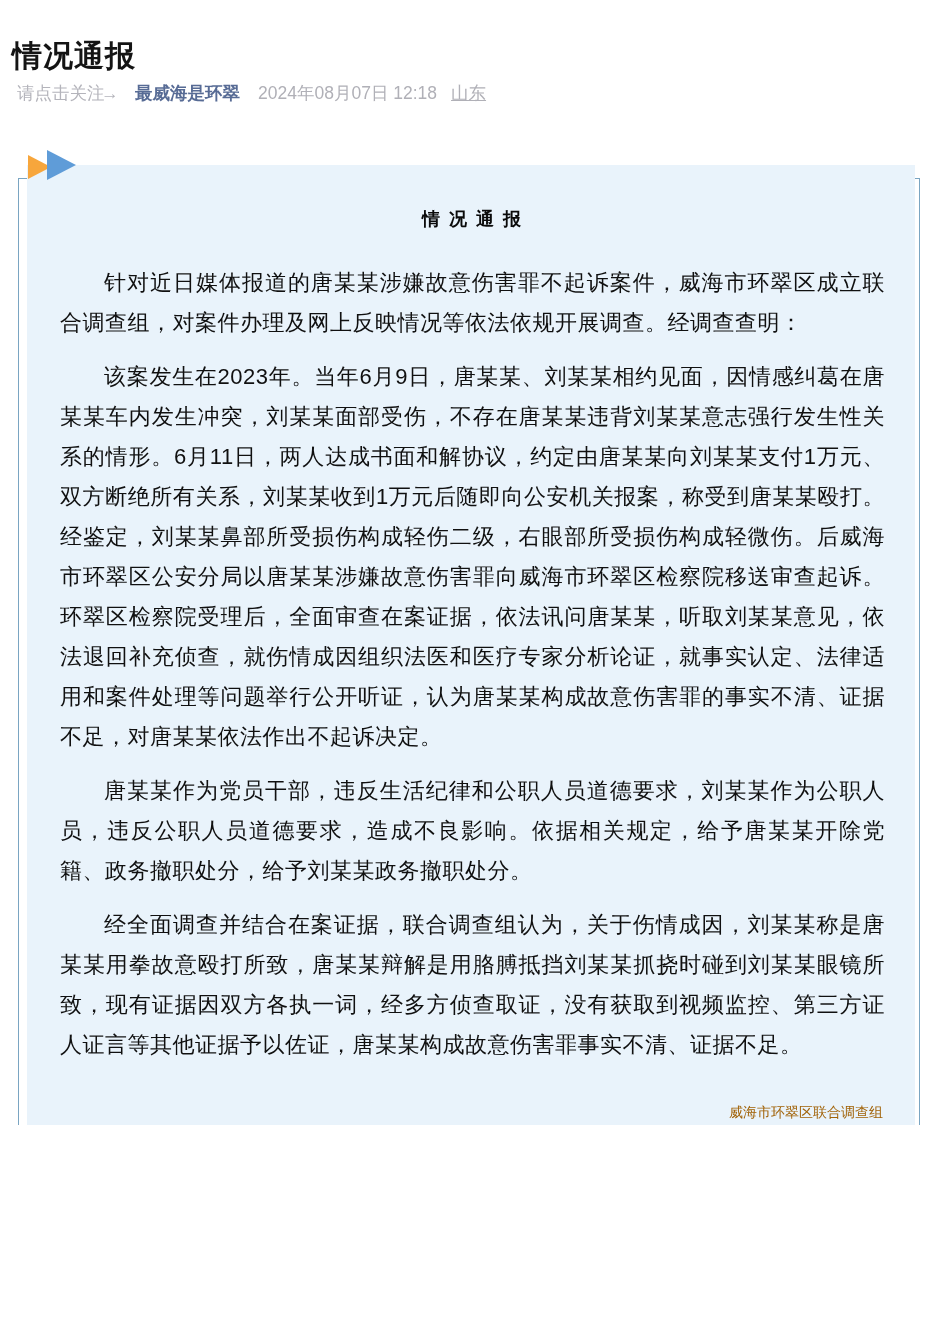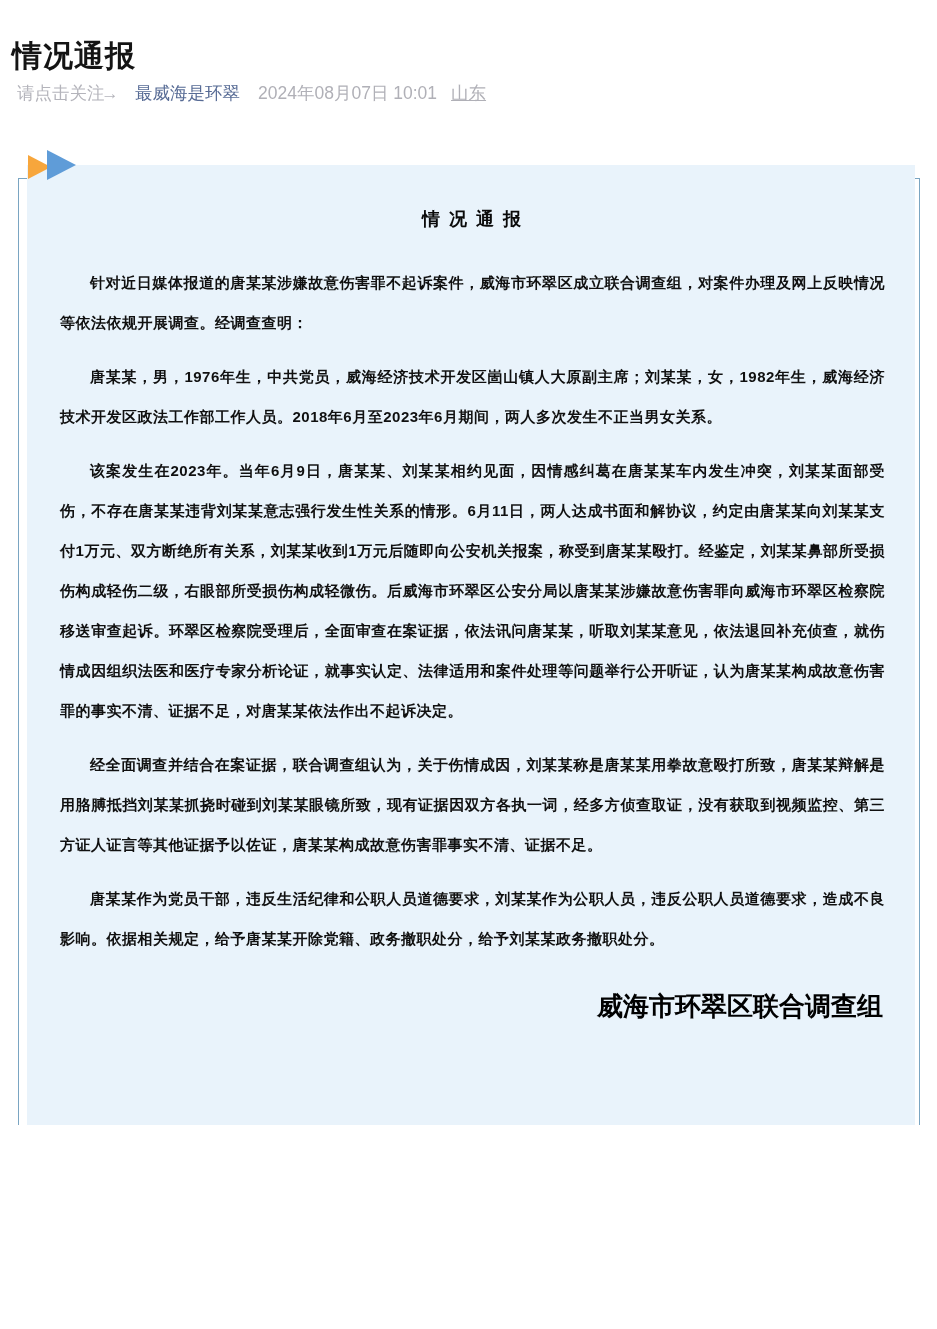--- a/index.html
+++ b/index.html
@@ -32,21 +32,21 @@
     font-size: 17.5px;
     white-space: nowrap;
   }
   .meta-follow {
     color: #b4b4bb;
     margin-right: 20px;
     font-family: Liberation Mono, monospace;
   }
   .meta-account {
     color: #576b95;
-    font-weight: 400;
+    font-weight: 700;
     margin-right: 18px;
     cursor: pointer;
     text-align: center;
   }
   .meta-date {
     color: #b0b0b7;
     margin-right: 14px;
   }
   .meta-location {
     color: #b0b0b7;
@@ -80,34 +80,34 @@
   .notice-heading {
     margin: 6px 0 32px 0;
     text-align: center;
     font-size: 18px;
     font-weight: 700;
     color: #0a0a0a;
     letter-spacing: 2px;
   }
   .notice-body p {
     margin: 0 0 14px 0;
-    font-size: 15px;
+    font-size: 22px;
     line-height: 40px;
     color: #101010;
-    font-weight: 700;
+    font-weight: 400;
     text-align: justify;
     text-indent: 2em;
     letter-spacing: 0.5px;
   }
   .signature {
     margin-top: 24px;
     text-align: right;
-    font-size: 26px;
-    font-weight: 700;
-    color: #000000;
+    font-size: 14px;
+    font-weight: 400;
+    color: #a16207;
     line-height: 46px;
     padding-right: 2px;
   }
   .tri {
     position: absolute;
     width: 0;
     height: 0;
   }
   .tri-orange {
     left: 28px;
@@ -125,33 +125,32 @@
   }
 </style>
 </head>
 <body>
 
 <div id="page">
 
   <h1 class="article-title">情况通报</h1>
 
   <div class="meta-row">
-    <span class="meta-follow">请点击关注→</span><span class="meta-account">最威海是环翠</span><span class="meta-date">2024年08月07日 10:01</span><span class="meta-location">山东</span>
+    <span class="meta-follow">请点击关注→</span><span class="meta-account">最威海是环翠</span><span class="meta-date">2024年08月07日 12:18</span><span class="meta-location">山东</span>
   </div>
 
   <div class="notice-wrap">
     <div class="decor-border"></div>
     <div class="notice-card">
       <div class="notice-heading">情 况 通 报</div>
       <div class="notice-body">
         <p>针对近日媒体报道的唐某某涉嫌故意伤害罪不起诉案件，威海市环翠区成立联合调查组，对案件办理及网上反映情况等依法依规开展调查。经调查查明：</p>
-        <p>唐某某，男，1976年生，中共党员，威海经济技术开发区崮山镇人大原副主席；刘某某，女，1982年生，威海经济技术开发区政法工作部工作人员。2018年6月至2023年6月期间，两人多次发生不正当男女关系。</p>
         <p>该案发生在2023年。当年6月9日，唐某某、刘某某相约见面，因情感纠葛在唐某某车内发生冲突，刘某某面部受伤，不存在唐某某违背刘某某意志强行发生性关系的情形。6月11日，两人达成书面和解协议，约定由唐某某向刘某某支付1万元、双方断绝所有关系，刘某某收到1万元后随即向公安机关报案，称受到唐某某殴打。经鉴定，刘某某鼻部所受损伤构成轻伤二级，右眼部所受损伤构成轻微伤。后威海市环翠区公安分局以唐某某涉嫌故意伤害罪向威海市环翠区检察院移送审查起诉。环翠区检察院受理后，全面审查在案证据，依法讯问唐某某，听取刘某某意见，依法退回补充侦查，就伤情成因组织法医和医疗专家分析论证，就事实认定、法律适用和案件处理等问题举行公开听证，认为唐某某构成故意伤害罪的事实不清、证据不足，对唐某某依法作出不起诉决定。</p>
+        <p>唐某某作为党员干部，违反生活纪律和公职人员道德要求，刘某某作为公职人员，违反公职人员道德要求，造成不良影响。依据相关规定，给予唐某某开除党籍、政务撤职处分，给予刘某某政务撤职处分。</p>
         <p>经全面调查并结合在案证据，联合调查组认为，关于伤情成因，刘某某称是唐某某用拳故意殴打所致，唐某某辩解是用胳膊抵挡刘某某抓挠时碰到刘某某眼镜所致，现有证据因双方各执一词，经多方侦查取证，没有获取到视频监控、第三方证人证言等其他证据予以佐证，唐某某构成故意伤害罪事实不清、证据不足。</p>
-        <p>唐某某作为党员干部，违反生活纪律和公职人员道德要求，刘某某作为公职人员，违反公职人员道德要求，造成不良影响。依据相关规定，给予唐某某开除党籍、政务撤职处分，给予刘某某政务撤职处分。</p>
       </div>
       <div class="signature">
         <div>威海市环翠区联合调查组</div>
       </div>
     </div>
   </div>
 
   <div class="tri tri-orange"></div>
   <div class="tri tri-blue"></div>
 

